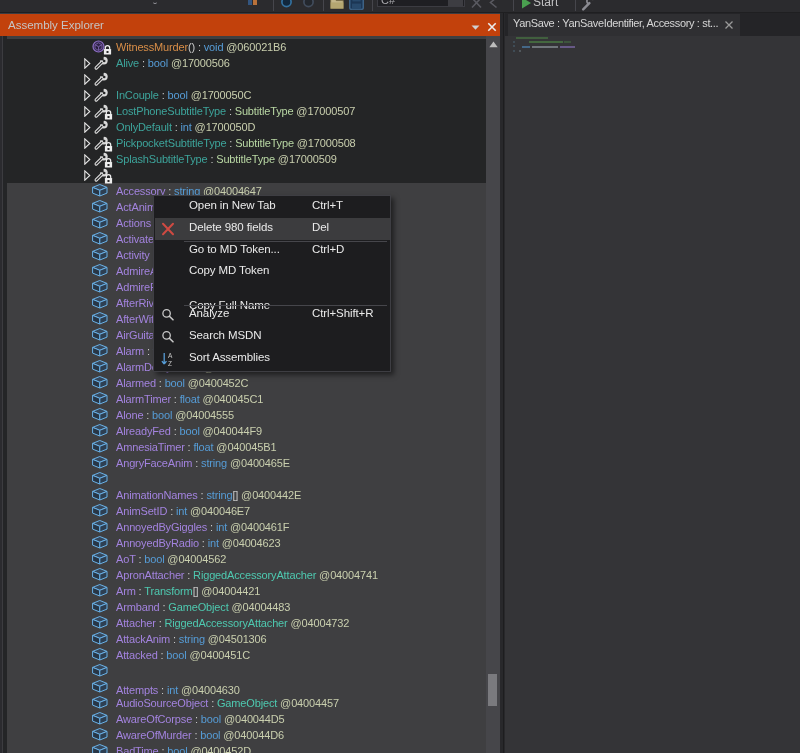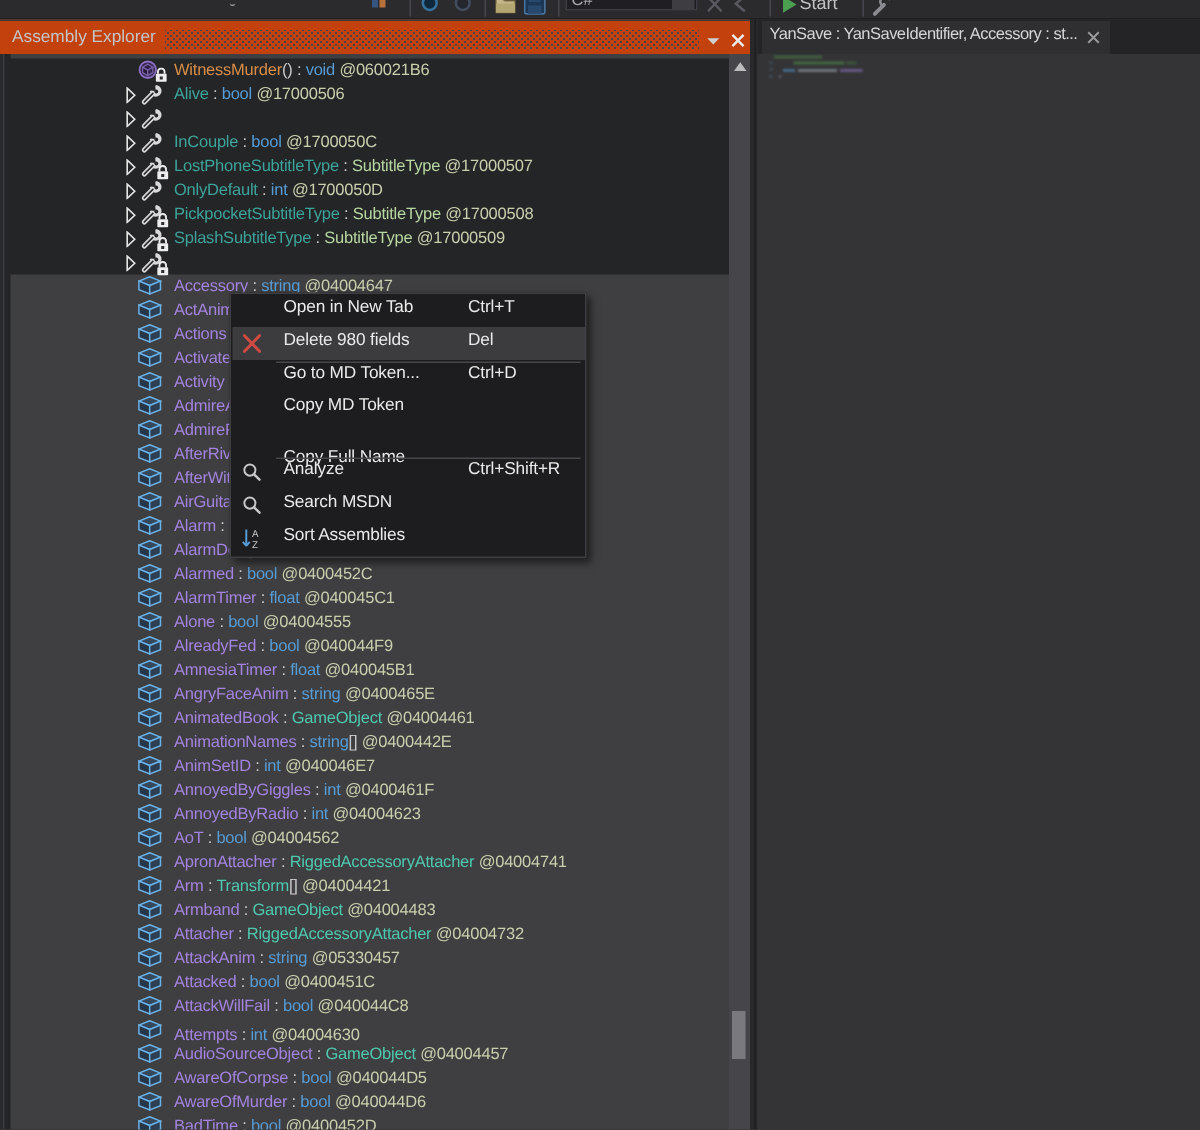--- a/index.html
+++ b/index.html
@@ -321,21 +321,20 @@
 <path d="M7.8 0.5 L15 3.4 L7.8 6.3 L0.6 3.4 Z" fill="#36485c" stroke="#6ab2e8" stroke-width="1"></path>
 <path d="M0.6 3.4 L7.8 6.3 L7.8 12 L0.6 9.1 Z" fill="#273646" stroke="#6ab2e8" stroke-width="1"></path>
 <path d="M15 3.4 L7.8 6.3 L7.8 12 L15 9.1 Z" fill="#2d3f52" stroke="#6ab2e8" stroke-width="1"></path>
 </svg>
 <div class="trow" style="top:455px"><span class="fl">AngryFaceAnim</span><span class="pn"> : </span><span class="kw">string</span><span class="ad"> @0400465E</span></div>
 <svg style="position:absolute;left:92px;top:472px" width="16" height="13" viewBox="0 0 16 13">
 <path d="M7.8 0.5 L15 3.4 L7.8 6.3 L0.6 3.4 Z" fill="#36485c" stroke="#6ab2e8" stroke-width="1"></path>
 <path d="M0.6 3.4 L7.8 6.3 L7.8 12 L0.6 9.1 Z" fill="#273646" stroke="#6ab2e8" stroke-width="1"></path>
 <path d="M15 3.4 L7.8 6.3 L7.8 12 L15 9.1 Z" fill="#2d3f52" stroke="#6ab2e8" stroke-width="1"></path>
 </svg>
-<div class="trow" style="top:471px"><span class="fl">AnimatedBook</span><span class="pn"> : </span><span class="ct">GameObject</span><span class="ad"> @04004461</span></div>
 <svg style="position:absolute;left:92px;top:488px" width="16" height="13" viewBox="0 0 16 13">
 <path d="M7.8 0.5 L15 3.4 L7.8 6.3 L0.6 3.4 Z" fill="#36485c" stroke="#6ab2e8" stroke-width="1"></path>
 <path d="M0.6 3.4 L7.8 6.3 L7.8 12 L0.6 9.1 Z" fill="#273646" stroke="#6ab2e8" stroke-width="1"></path>
 <path d="M15 3.4 L7.8 6.3 L7.8 12 L15 9.1 Z" fill="#2d3f52" stroke="#6ab2e8" stroke-width="1"></path>
 </svg>
 <div class="trow" style="top:487px"><span class="fl">AnimationNames</span><span class="pn"> : </span><span class="kw">string</span><span class="pn">[]</span><span class="ad"> @0400442E</span></div>
 <svg style="position:absolute;left:92px;top:504px" width="16" height="13" viewBox="0 0 16 13">
 <path d="M7.8 0.5 L15 3.4 L7.8 6.3 L0.6 3.4 Z" fill="#36485c" stroke="#6ab2e8" stroke-width="1"></path>
 <path d="M0.6 3.4 L7.8 6.3 L7.8 12 L0.6 9.1 Z" fill="#273646" stroke="#6ab2e8" stroke-width="1"></path>
 <path d="M15 3.4 L7.8 6.3 L7.8 12 L15 9.1 Z" fill="#2d3f52" stroke="#6ab2e8" stroke-width="1"></path>
@@ -381,33 +380,32 @@
 <path d="M7.8 0.5 L15 3.4 L7.8 6.3 L0.6 3.4 Z" fill="#36485c" stroke="#6ab2e8" stroke-width="1"></path>
 <path d="M0.6 3.4 L7.8 6.3 L7.8 12 L0.6 9.1 Z" fill="#273646" stroke="#6ab2e8" stroke-width="1"></path>
 <path d="M15 3.4 L7.8 6.3 L7.8 12 L15 9.1 Z" fill="#2d3f52" stroke="#6ab2e8" stroke-width="1"></path>
 </svg>
 <div class="trow" style="top:615px"><span class="fl">Attacher</span><span class="pn"> : </span><span class="ct">RiggedAccessoryAttacher</span><span class="ad"> @04004732</span></div>
 <svg style="position:absolute;left:92px;top:632px" width="16" height="13" viewBox="0 0 16 13">
 <path d="M7.8 0.5 L15 3.4 L7.8 6.3 L0.6 3.4 Z" fill="#36485c" stroke="#6ab2e8" stroke-width="1"></path>
 <path d="M0.6 3.4 L7.8 6.3 L7.8 12 L0.6 9.1 Z" fill="#273646" stroke="#6ab2e8" stroke-width="1"></path>
 <path d="M15 3.4 L7.8 6.3 L7.8 12 L15 9.1 Z" fill="#2d3f52" stroke="#6ab2e8" stroke-width="1"></path>
 </svg>
-<div class="trow" style="top:631px"><span class="fl">AttackAnim</span><span class="pn"> : </span><span class="kw">string</span><span class="ad"> @05330457</span></div>
+<div class="trow" style="top:631px"><span class="fl">AttackAnim</span><span class="pn"> : </span><span class="kw">string</span><span class="ad"> @04501306</span></div>
 <svg style="position:absolute;left:92px;top:648px" width="16" height="13" viewBox="0 0 16 13">
 <path d="M7.8 0.5 L15 3.4 L7.8 6.3 L0.6 3.4 Z" fill="#36485c" stroke="#6ab2e8" stroke-width="1"></path>
 <path d="M0.6 3.4 L7.8 6.3 L7.8 12 L0.6 9.1 Z" fill="#273646" stroke="#6ab2e8" stroke-width="1"></path>
 <path d="M15 3.4 L7.8 6.3 L7.8 12 L15 9.1 Z" fill="#2d3f52" stroke="#6ab2e8" stroke-width="1"></path>
 </svg>
 <div class="trow" style="top:647px"><span class="fl">Attacked</span><span class="pn"> : </span><span class="kw">bool</span><span class="ad"> @0400451C</span></div>
 <svg style="position:absolute;left:92px;top:664px" width="16" height="13" viewBox="0 0 16 13">
 <path d="M7.8 0.5 L15 3.4 L7.8 6.3 L0.6 3.4 Z" fill="#36485c" stroke="#6ab2e8" stroke-width="1"></path>
 <path d="M0.6 3.4 L7.8 6.3 L7.8 12 L0.6 9.1 Z" fill="#273646" stroke="#6ab2e8" stroke-width="1"></path>
 <path d="M15 3.4 L7.8 6.3 L7.8 12 L15 9.1 Z" fill="#2d3f52" stroke="#6ab2e8" stroke-width="1"></path>
 </svg>
-<div class="trow" style="top:663px"><span class="fl">AttackWillFail</span><span class="pn"> : </span><span class="kw">bool</span><span class="ad"> @040044C8</span></div>
 <svg style="position:absolute;left:92px;top:680px" width="16" height="13" viewBox="0 0 16 13">
 <path d="M7.8 0.5 L15 3.4 L7.8 6.3 L0.6 3.4 Z" fill="#36485c" stroke="#6ab2e8" stroke-width="1"></path>
 <path d="M0.6 3.4 L7.8 6.3 L7.8 12 L0.6 9.1 Z" fill="#273646" stroke="#6ab2e8" stroke-width="1"></path>
 <path d="M15 3.4 L7.8 6.3 L7.8 12 L15 9.1 Z" fill="#2d3f52" stroke="#6ab2e8" stroke-width="1"></path>
 </svg>
 <div class="trow" style="top:682px"><span class="fl">Attempts</span><span class="pn"> : </span><span class="kw">int</span><span class="ad"> @04004630</span></div>
 <svg style="position:absolute;left:92px;top:696px" width="16" height="13" viewBox="0 0 16 13">
 <path d="M7.8 0.5 L15 3.4 L7.8 6.3 L0.6 3.4 Z" fill="#36485c" stroke="#6ab2e8" stroke-width="1"></path>
 <path d="M0.6 3.4 L7.8 6.3 L7.8 12 L0.6 9.1 Z" fill="#273646" stroke="#6ab2e8" stroke-width="1"></path>
 <path d="M15 3.4 L7.8 6.3 L7.8 12 L15 9.1 Z" fill="#2d3f52" stroke="#6ab2e8" stroke-width="1"></path>

